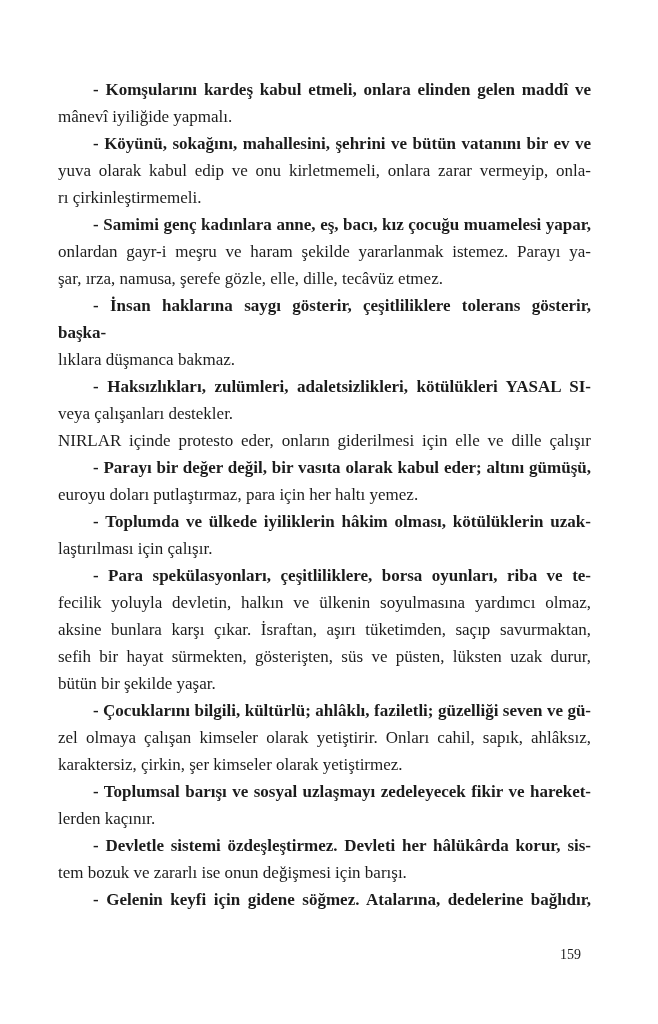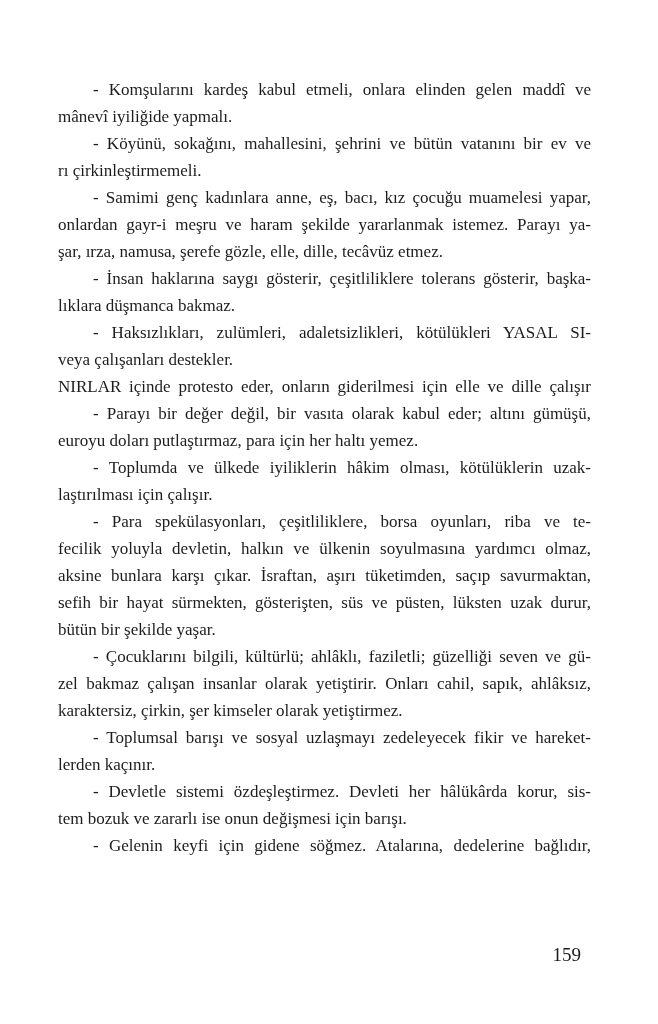--- a/index.html
+++ b/index.html
@@ -32,44 +32,46 @@
     margin: 0;
     padding: 0;
   }
   .line {
     text-align: justify;
     text-align-last: justify;
     white-space: normal;
   }
   .line.first {
     text-indent: 35px;
+    font-weight: bold;
   }
   .line.endline {
     text-align-last: left;
   }
   .folio {
     position: absolute;
     top: 941px;
     right: 77px;
     color: #1c1c1c;
-    font-size: 19px;
+    font-size: 14px;
     line-height: 27px;
   }
 </style>
 </head>
 <body>
 
 <div class="book-page">
   <div class="text-block">
       <div class="paragraph">
         <div class="line first">- Komşularını kardeş kabul etmeli, onlara elinden gelen maddî ve</div>
         <div class="line endline">mânevî iyiliğide yapmalı.</div>
       </div>
       <div class="paragraph">
         <div class="line first">- Köyünü, sokağını, mahallesini, şehrini ve bütün vatanını bir ev ve</div>
+        <div class="line">yuva olarak kabul edip ve onu kirletmemeli, onlara zarar vermeyip, onla-</div>
         <div class="line endline">rı çirkinleştirmemeli.</div>
       </div>
       <div class="paragraph">
         <div class="line first">- Samimi genç kadınlara anne, eş, bacı, kız çocuğu muamelesi yapar,</div>
         <div class="line">onlardan gayr-i meşru ve haram şekilde yararlanmak istemez. Parayı ya-</div>
         <div class="line endline">şar, ırza, namusa, şerefe gözle, elle, dille, tecâvüz etmez.</div>
       </div>
       <div class="paragraph">
         <div class="line first">- İnsan haklarına saygı gösterir, çeşitliliklere tolerans gösterir, başka-</div>
         <div class="line endline">lıklara düşmanca bakmaz.</div>
@@ -89,21 +91,21 @@
       </div>
       <div class="paragraph">
         <div class="line first">- Para spekülasyonları, çeşitliliklere, borsa oyunları, riba ve te-</div>
         <div class="line">fecilik yoluyla devletin, halkın ve ülkenin soyulmasına yardımcı olmaz,</div>
         <div class="line">aksine bunlara karşı çıkar. İsraftan, aşırı tüketimden, saçıp savurmaktan,</div>
         <div class="line">sefih bir hayat sürmekten, gösterişten, süs ve püsten, lüksten uzak durur,</div>
         <div class="line endline">bütün bir şekilde yaşar.</div>
       </div>
       <div class="paragraph">
         <div class="line first">- Çocuklarını bilgili, kültürlü; ahlâklı, faziletli; güzelliği seven ve gü-</div>
-        <div class="line">zel bakmaz çalışan insanlar olarak yetiştirir. Onları cahil, sapık, ahlâksız,</div>
+        <div class="line">zel olmaya çalışan kimseler olarak yetiştirir. Onları cahil, sapık, ahlâksız,</div>
         <div class="line endline">karaktersiz, çirkin, şer kimseler olarak yetiştirmez.</div>
       </div>
       <div class="paragraph">
         <div class="line first">- Toplumsal barışı ve sosyal uzlaşmayı zedeleyecek fikir ve hareket-</div>
         <div class="line endline">lerden kaçınır.</div>
       </div>
       <div class="paragraph">
         <div class="line first">- Devletle sistemi özdeşleştirmez. Devleti her hâlükârda korur, sis-</div>
         <div class="line endline">tem bozuk ve zararlı ise onun değişmesi için barışı.</div>
       </div>

